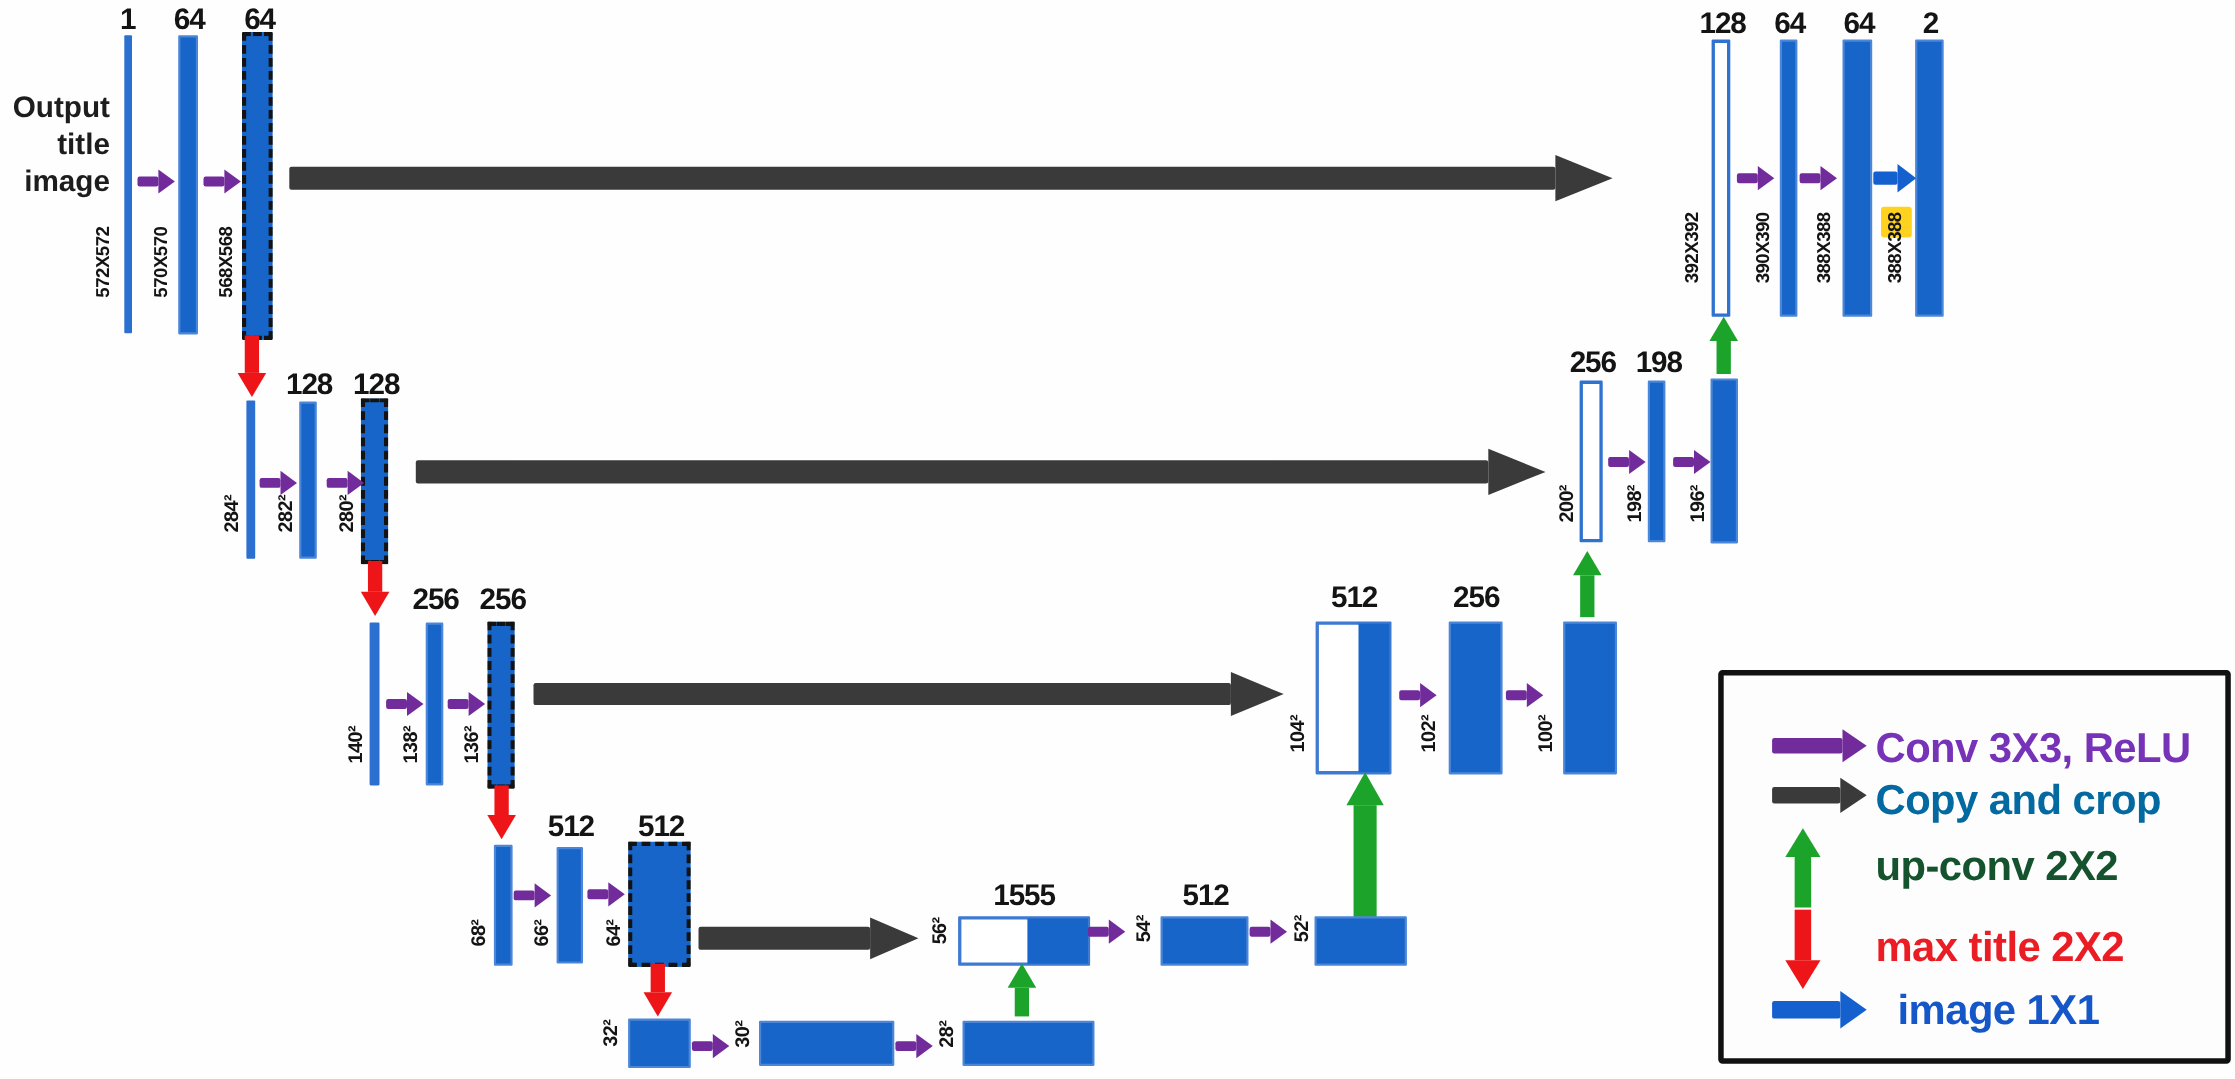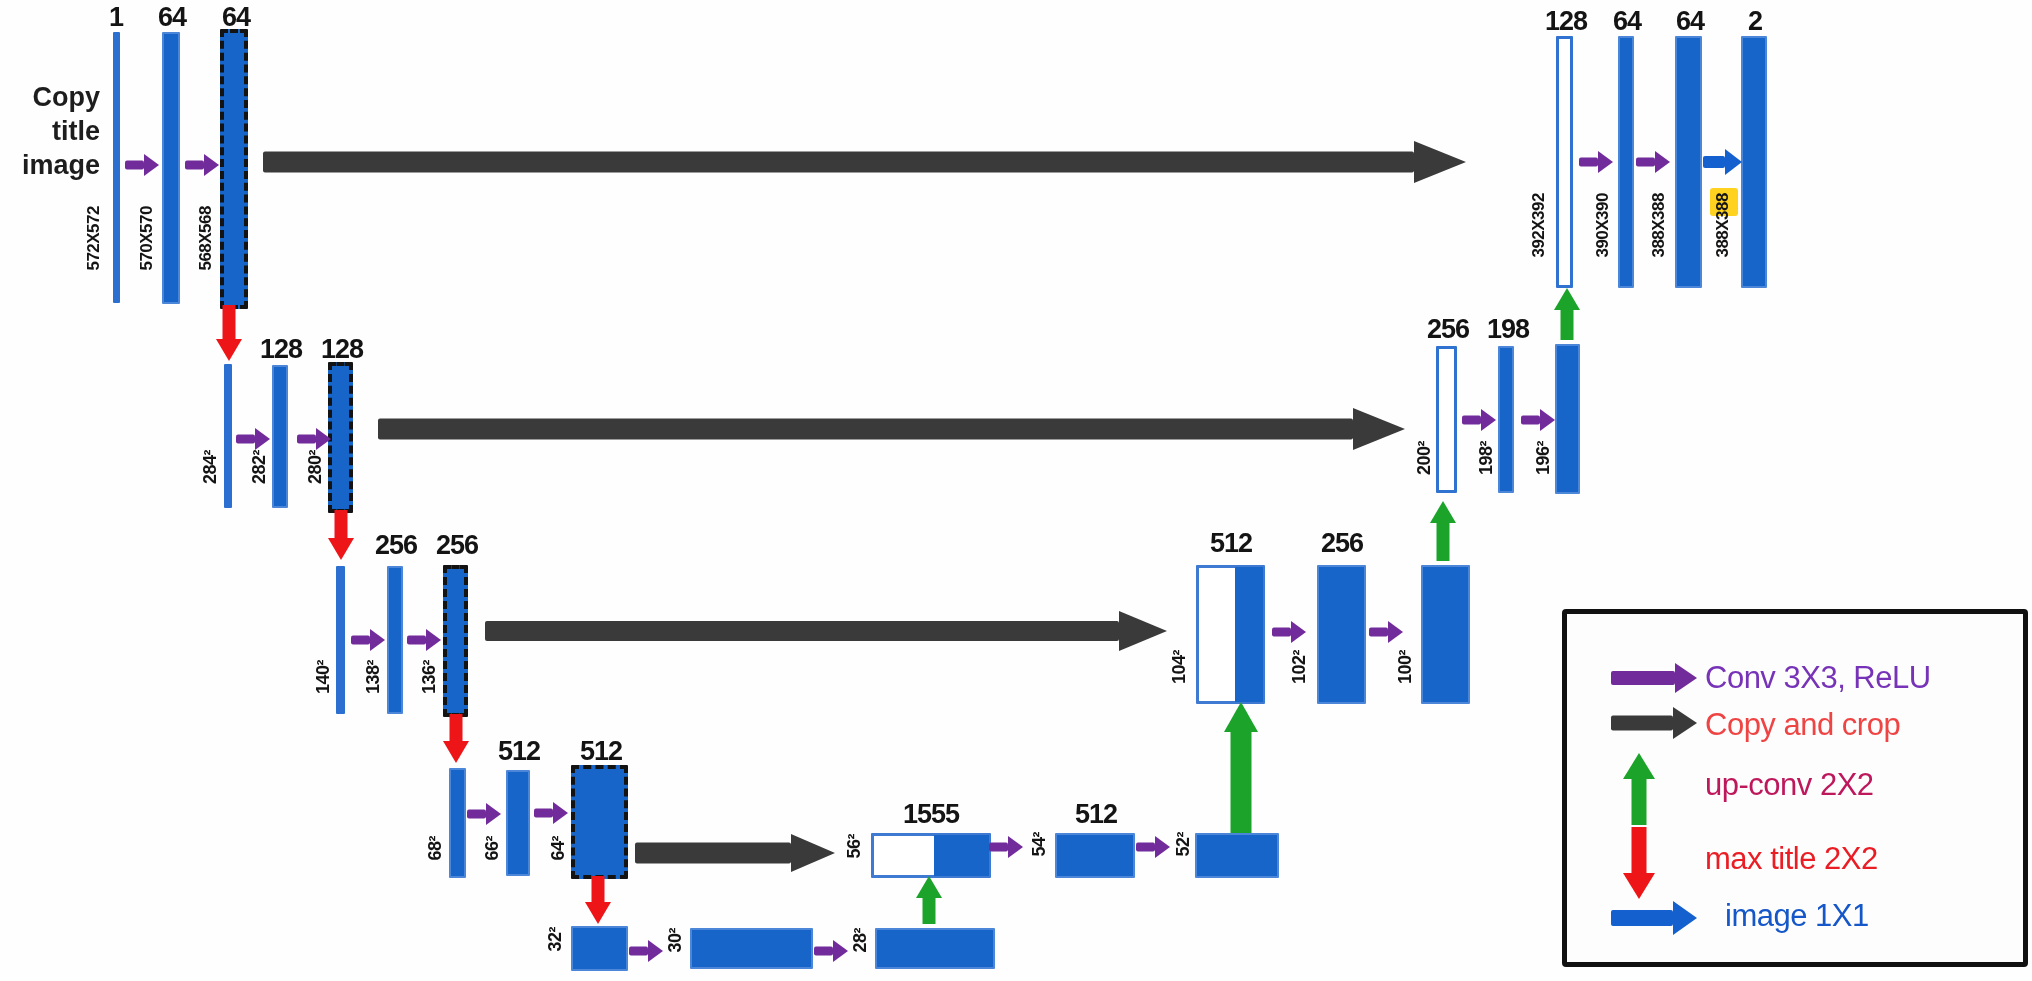--- a/index.html
+++ b/index.html
@@ -44,29 +44,29 @@
   .darkarrow{color:#3a3a3a}
   .green{color:#1ca32a}
   .red{color:#ee1518}
   .bluearrow{color:#1560cf}
 
   .hl{position:absolute;background:#ffd21f;border-radius:3px}
 
   
   .legend{position:absolute;left:1562px;top:609px;width:466px;height:358px;background:#fdfdfd;
           border:5px solid #111;border-radius:4px}
-  .legend-label{position:absolute;font-weight:normal;font-size:31px;letter-spacing:-0.5px;white-space:nowrap}
+  .legend-label{position:absolute;font-weight:bold;font-size:38px;letter-spacing:-0.5px;white-space:nowrap}
 </style>
 </head>
 <body>
 
 <div id="canvas">
 
   <div class="biglabel" style="left:8px;top:80px;width:92px;text-align:right">
-    <div>Copy</div>
+    <div>Output</div>
     <div>title</div>
     <div>image</div>
   </div>
 
   <div>
     <div class="toplabel" style="left:81px;top:2px">1</div>
     <div class="toplabel" style="left:137px;top:2px">64</div>
     <div class="toplabel" style="left:201px;top:2px">64</div>
     <div class="bar thin" style="left:113px;top:32px;width:7px;height:271px"></div>
     <div class="bar" style="left:162px;top:32px;width:18px;height:272px"></div>
@@ -200,22 +200,22 @@
     <div class="vlabel sq" style="left:665px;top:928px">30²</div>
     <div class="vlabel sq" style="left:850px;top:928px">28²</div>
     <div class="ha purple" style="left:629px;top:940px;width:34px;height:22px"></div>
     <div class="ha purple" style="left:814px;top:940px;width:34px;height:22px"></div>
   </div>
 
   <div class="legend">
     <div class="ha purple" style="left:44px;top:49px;width:86px;height:30px;--sh:14px;--hw:22px;--hh:15px"></div>
     <div class="legend-label" style="left:138px;top:46px;color:#7733b8">Conv 3X3, ReLU</div>
     <div class="ha darkarrow" style="left:44px;top:93px;width:86px;height:32px;--sh:15px;--hw:24px;--hh:16px"></div>
-    <div class="legend-label" style="left:138px;top:93px;color:#ef4444">Copy and crop</div>
+    <div class="legend-label" style="left:138px;top:93px;color:#0369a1">Copy and crop</div>
     <div class="va up green" style="left:56px;top:139px;width:32px;height:72px;--sh:15px;--hw:26px;--hh:16px"></div>
-    <div class="legend-label" style="left:138px;top:153px;color:#be185d">up-conv 2X2</div>
+    <div class="legend-label" style="left:138px;top:153px;color:#14532d">up-conv 2X2</div>
     <div class="va down red" style="left:56px;top:213px;width:32px;height:72px;--sh:15px;--hw:26px;--hh:16px"></div>
     <div class="legend-label" style="left:138px;top:227px;color:#ea1d25">max title 2X2</div>
     <div class="ha bluearrow" style="left:44px;top:287px;width:86px;height:34px;--sh:16px;--hw:24px;--hh:17px"></div>
     <div class="legend-label" style="left:158px;top:284px;color:#1557c8">image 1X1</div>
   </div>
 
 </div>
 
 </body></html>

